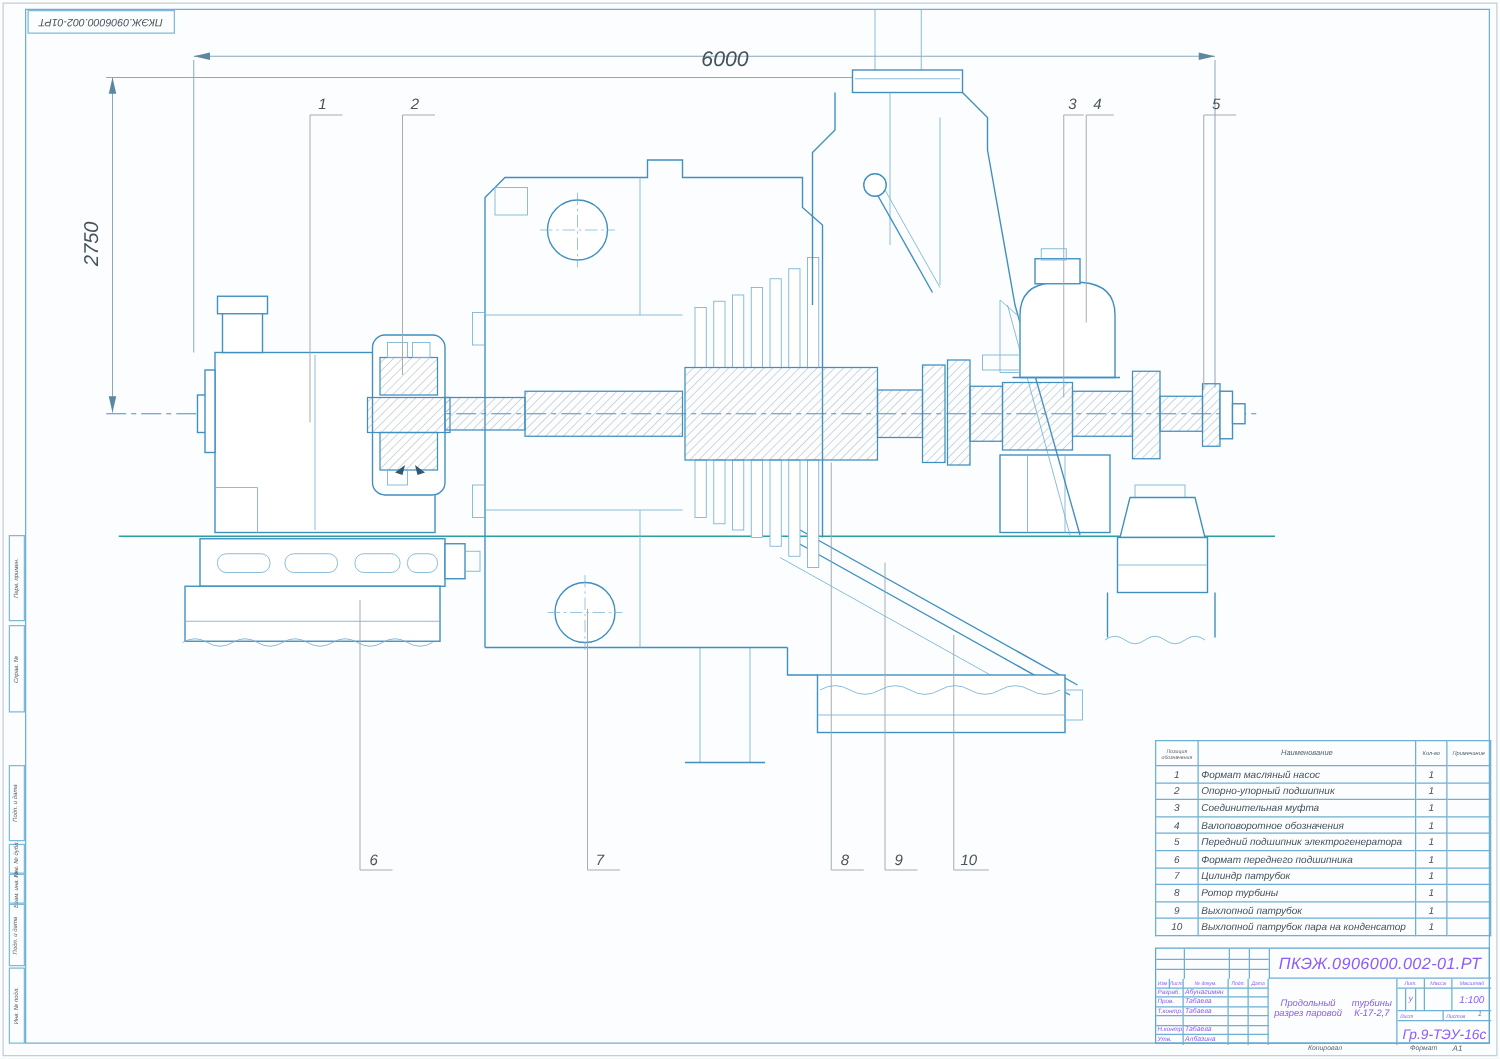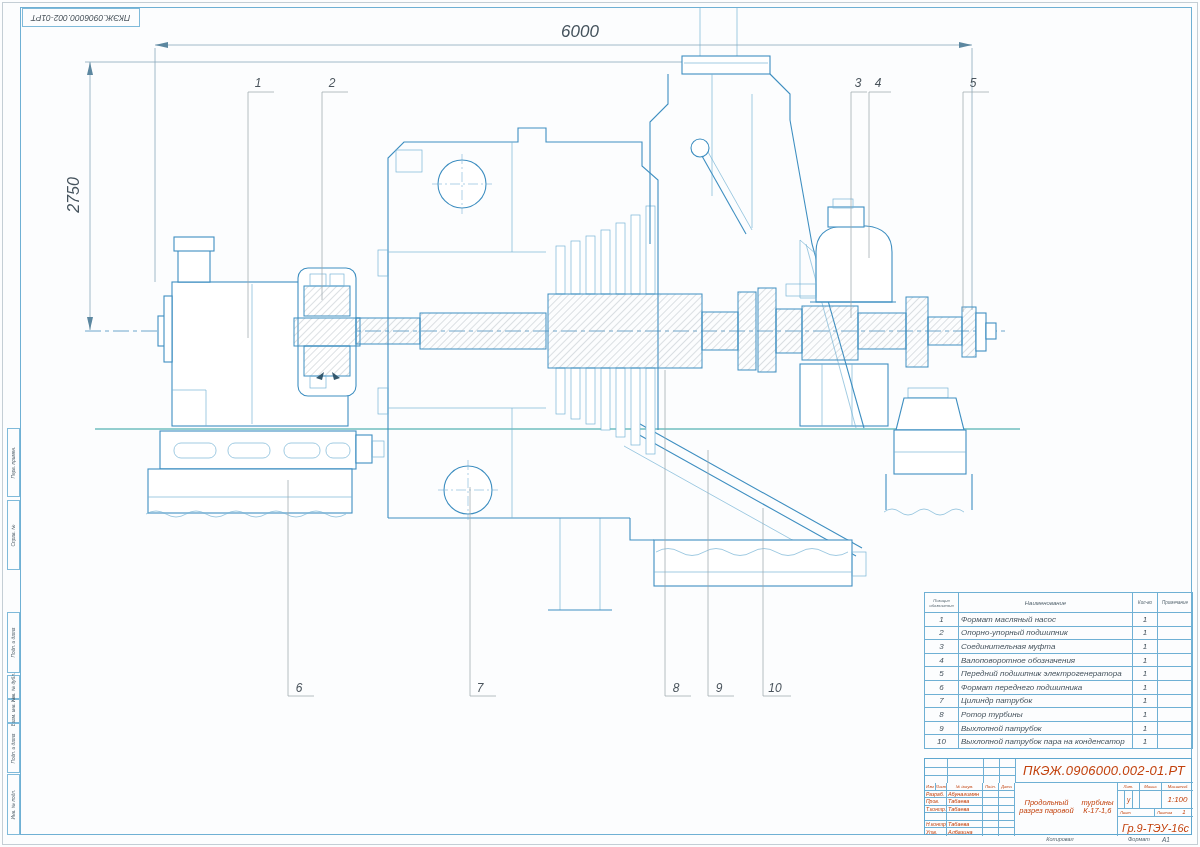--- a/index.html
+++ b/index.html
@@ -32,21 +32,21 @@
   .mstamp span{transform:rotate(-90deg);font:italic 4.8px "Liberation Sans",sans-serif;color:#55656f;white-space:nowrap;}
   table.parts{position:absolute;left:924px;top:592px;width:268px;border-collapse:collapse;table-layout:fixed;
               font-style:italic;color:#44525c;}
   table.parts th,table.parts td{border:1px solid #6fb0d4;padding:0 2px;overflow:hidden;white-space:nowrap;}
   table.parts th{height:19px;font-weight:normal;font-size:4.5px;color:#55656f;}
   table.parts td{height:12.6px;font-size:8px;}
   td.cpos{text-align:center;font-size:9px;}
   td.cqty{text-align:center;font-size:9px;}
   .hdr2{display:block;font-size:4.2px;line-height:5px;}
   .tb{position:absolute;left:924px;top:758px;width:268px;height:77px;border:1.3px solid #5ea7cf;box-sizing:border-box;
-      font-style:italic;color:#c2410c;}
+      font-style:italic;color:#8b5cf6;}
   .tc{position:absolute;box-sizing:border-box;border-right:1px solid #6fb0d4;border-bottom:1px solid #6fb0d4;
       display:flex;align-items:center;overflow:hidden;}
   .tc.c{justify-content:center;text-align:center;}
   .tline{position:absolute;background:#6fb0d4;}
   .docnum{font-size:13px;letter-spacing:.3px;}
   .ttl{justify-content:flex-end;padding-bottom:5px;font-size:7.5px;line-height:8.5px;text-align:center;}
   .grp{font-size:11px;}
   .margintext{position:absolute;top:836px;font-style:italic;font-size:5.5px;color:#55656f;}
 </style>
 </head>
@@ -206,21 +206,21 @@
     </g>
 
     <g>
       <path class="gy" d="M248,92 V338 M322,92 V300 M851,92 V318 M869,92 V258 M963,92 V312"></path>
       <path class="gy" d="M248,92 H274 M322,92 H348 M851,92 H867 M869,92 H891 M963,92 H989"></path>
       <path class="gy" d="M288,480 V696 M470,487 V696 M665,370 V696 M708,450 V696 M763,508 V696"></path>
       <path class="gy" d="M288,696 H314 M470,696 H496 M665,696 H691 M708,696 H734 M763,696 H791"></path>
     </g>
   </svg>
 
-  <div class="lbl dim-w" style="left:540px;top:22px;width:80px">6000</div>
+  <div class="lbl dim-w" style="left:540px;top:38px;width:80px">6000</div>
   <div class="lbl dim-h" style="left:44px;top:186px;width:60px;height:18px">2750</div>
 
   <div class="co" style="left:246px;top:76px">1</div>
   <div class="co" style="left:320px;top:76px">2</div>
   <div class="co" style="left:846px;top:76px">3</div>
   <div class="co" style="left:866px;top:76px">4</div>
   <div class="co" style="left:961px;top:76px">5</div>
   <div class="co" style="left:287px;top:681px">6</div>
   <div class="co" style="left:468px;top:681px">7</div>
   <div class="co" style="left:664px;top:681px">8</div>
@@ -374,21 +374,21 @@
     <div class="tc" style="left:22px;top:61.5px;width:36px;height:7.5px;font-size:5.5px;padding-left:1px">Табаева</div>
     <div class="tc" style="left:58px;top:61.5px;width:16px;height:7.5px"></div>
     <div class="tc" style="left:74px;top:61.5px;width:16px;height:7.5px"></div>
     <div class="tc" style="left:0;top:69px;width:22px;height:8px;font-size:5px;padding-left:1px;border-bottom:none">Утв.</div>
     <div class="tc" style="left:22px;top:69px;width:36px;height:8px;font-size:5.5px;padding-left:1px;border-bottom:none">Албазина</div>
     <div class="tc" style="left:58px;top:69px;width:16px;height:8px;border-bottom:none"></div>
     <div class="tc" style="left:74px;top:69px;width:16px;height:8px;border-bottom:none"></div>
 
     <div class="tc c ttl" style="left:90px;top:24px;width:103px;height:53px;border-bottom:none">
       <span>Продольный разрез паровой</span>
-      <span>турбины К-17-1,6</span>
+      <span>турбины К-17-2,7</span>
     </div>
 
     <div class="tc c" style="left:193px;top:24px;width:22px;height:7.5px;font-size:4.2px">Лит.</div>
     <div class="tc c" style="left:215px;top:24px;width:22px;height:7.5px;font-size:4.2px">Масса</div>
     <div class="tc c" style="left:237px;top:24px;width:31px;height:7.5px;font-size:4.2px;border-right:none">Масштаб</div>
     <div class="tc c" style="left:193px;top:31.5px;width:7.4px;height:18px"></div>
     <div class="tc c" style="left:200.4px;top:31.5px;width:7.3px;height:18px;font-size:6.5px">у</div>
     <div class="tc c" style="left:207.7px;top:31.5px;width:7.3px;height:18px"></div>
     <div class="tc c" style="left:215px;top:31.5px;width:22px;height:18px"></div>
     <div class="tc c" style="left:237px;top:31.5px;width:31px;height:18px;font-size:8px;border-right:none">1:100</div>

